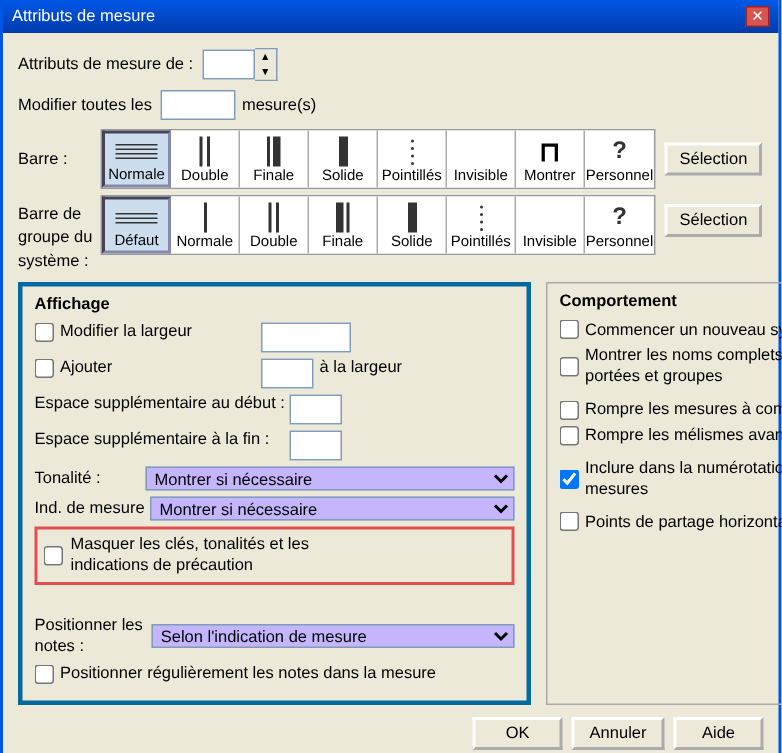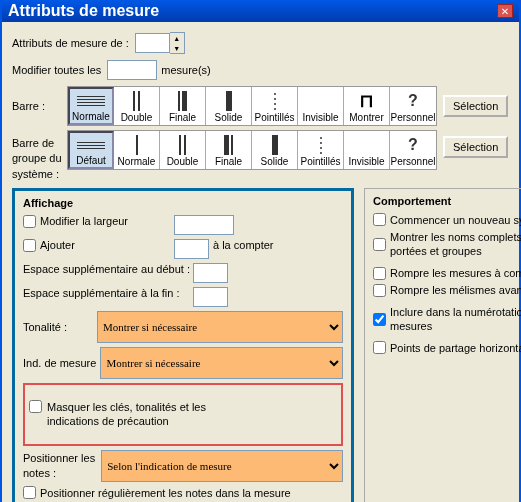--- a/index.html
+++ b/index.html
@@ -17,22 +17,22 @@
       background: linear-gradient(to bottom, #0058e6, #003bad);
       color: white;
       padding: 3px 6px;
       display: flex;
       align-items: center;
       justify-content: space-between;
       height: 22px;
     }
 
     .title-bar-text {
-      font-weight: bold;
-      font-size: 16px;
+      font-weight: normal;
+      font-size: 11px;
     }
 
     .title-bar-close {
       width: 16px;
       height: 14px;
       background: #d9534f;
       border: 1px solid #a02020;
       color: white;
       font-size: 10px;
       display: flex;
@@ -184,34 +184,33 @@
     .form-row label {
       min-width: 130px;
     }
 
     .form-row input[type="text"] {
       width: 70px;
     }
 
     select {
       width: 100%;
-      height: 32px;
+      height: 16px;
       font-size: 11px;
       border: 1px solid #7f9db9;
-      background: #fdba74;
+      background: #c4b5fd;
       padding: 1px;
-      font-family: Liberation Serif, serif;
     }
 
     .highlighted-checkbox-row {
       border: 2px solid #e05050;
-      padding: 15px 4px;
-      display: flex;
-      align-items: flex-start;
-      margin-bottom: 4px;
+      padding: 3px 4px;
+      display: flex;
+      align-items: center;
+      margin-bottom: 20px;
     }
 
     .highlighted-checkbox-row input {
       margin-right: 5px;
     }
 
     .positionner-row {
       display: flex;
       align-items: center;
       gap: 6px;
@@ -434,21 +433,21 @@
         <div class="form-row">
           <input type="checkbox" id="modifierLargeur" style="margin-right: 4px;">
           <label for="modifierLargeur" style="margin-right:4px;">Modifier la largeur</label>
           <input type="text" style="width: 60px;">
         </div>
 
         <div class="form-row">
           <input type="checkbox" id="ajouter" style="margin-right: 4px;">
           <label for="ajouter" style="margin-right:4px;">Ajouter</label>
           <input type="text" style="width: 35px; margin-right: 4px;">
-          <label>à la compter</label>
+          <label>à la largeur</label>
         </div>
 
         <div class="form-row">
           <label style="min-width:170px;">Espace supplémentaire au début :</label>
           <input type="text" style="width: 35px;">
         </div>
 
         <div class="form-row">
           <label style="min-width:170px;">Espace supplémentaire à la fin :</label>
           <input type="text" style="width: 35px;">

